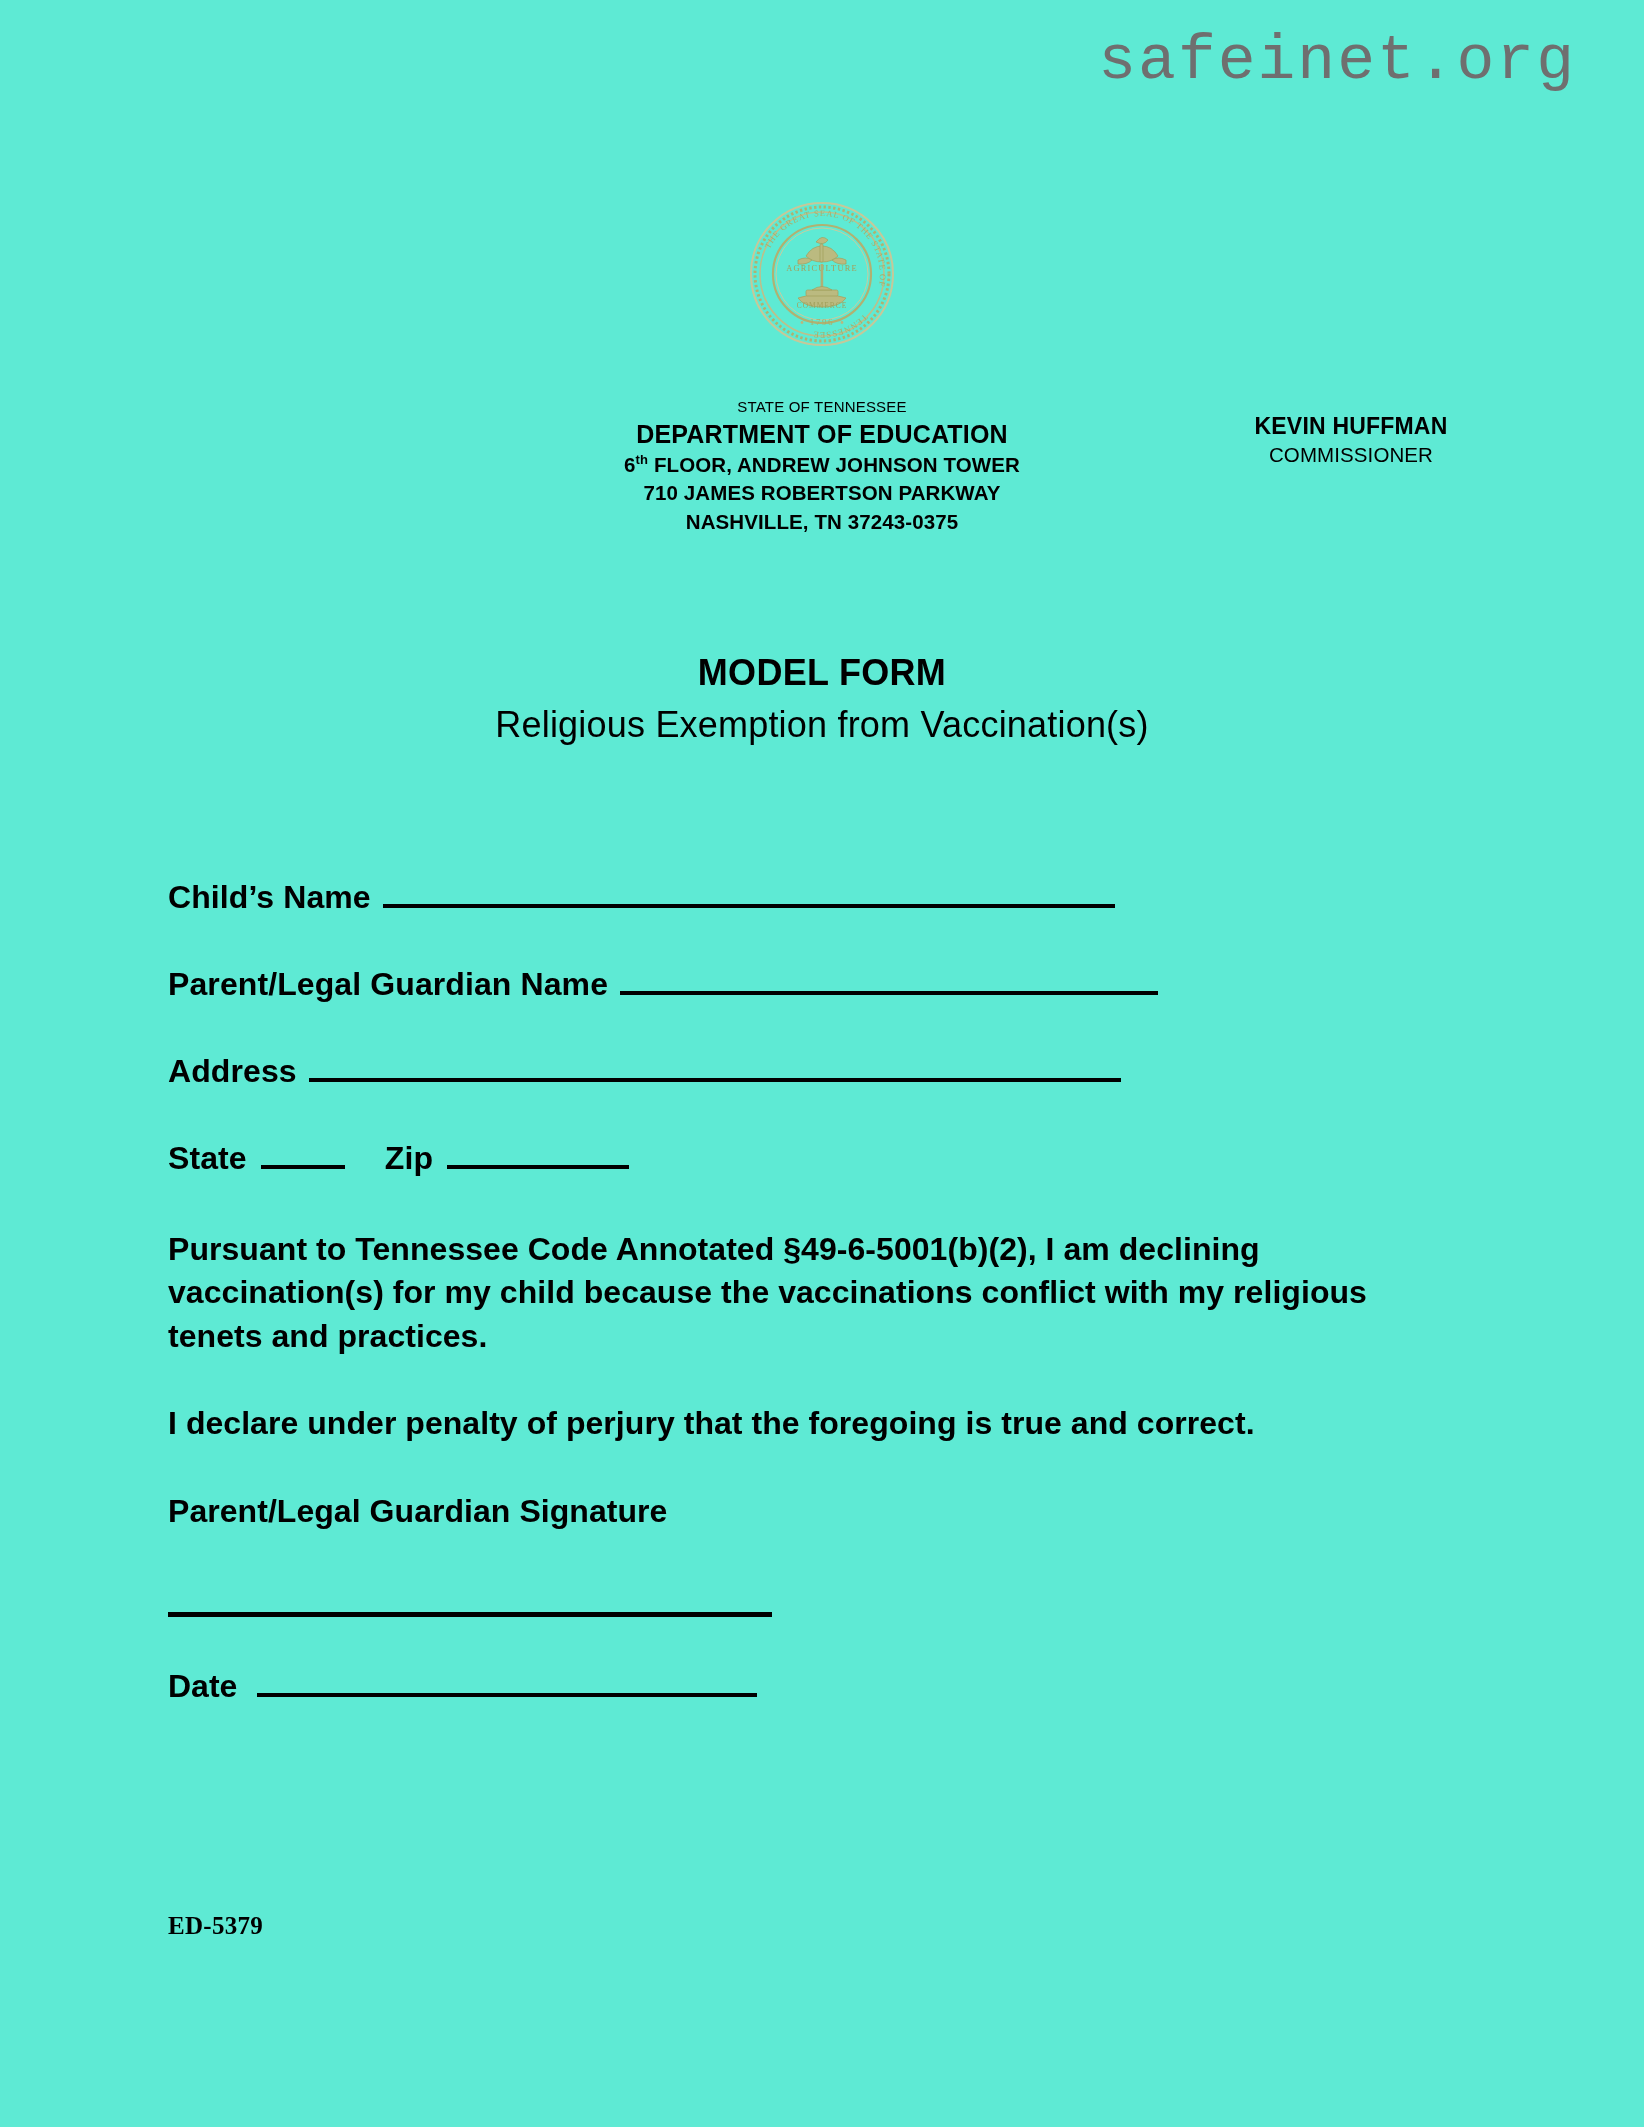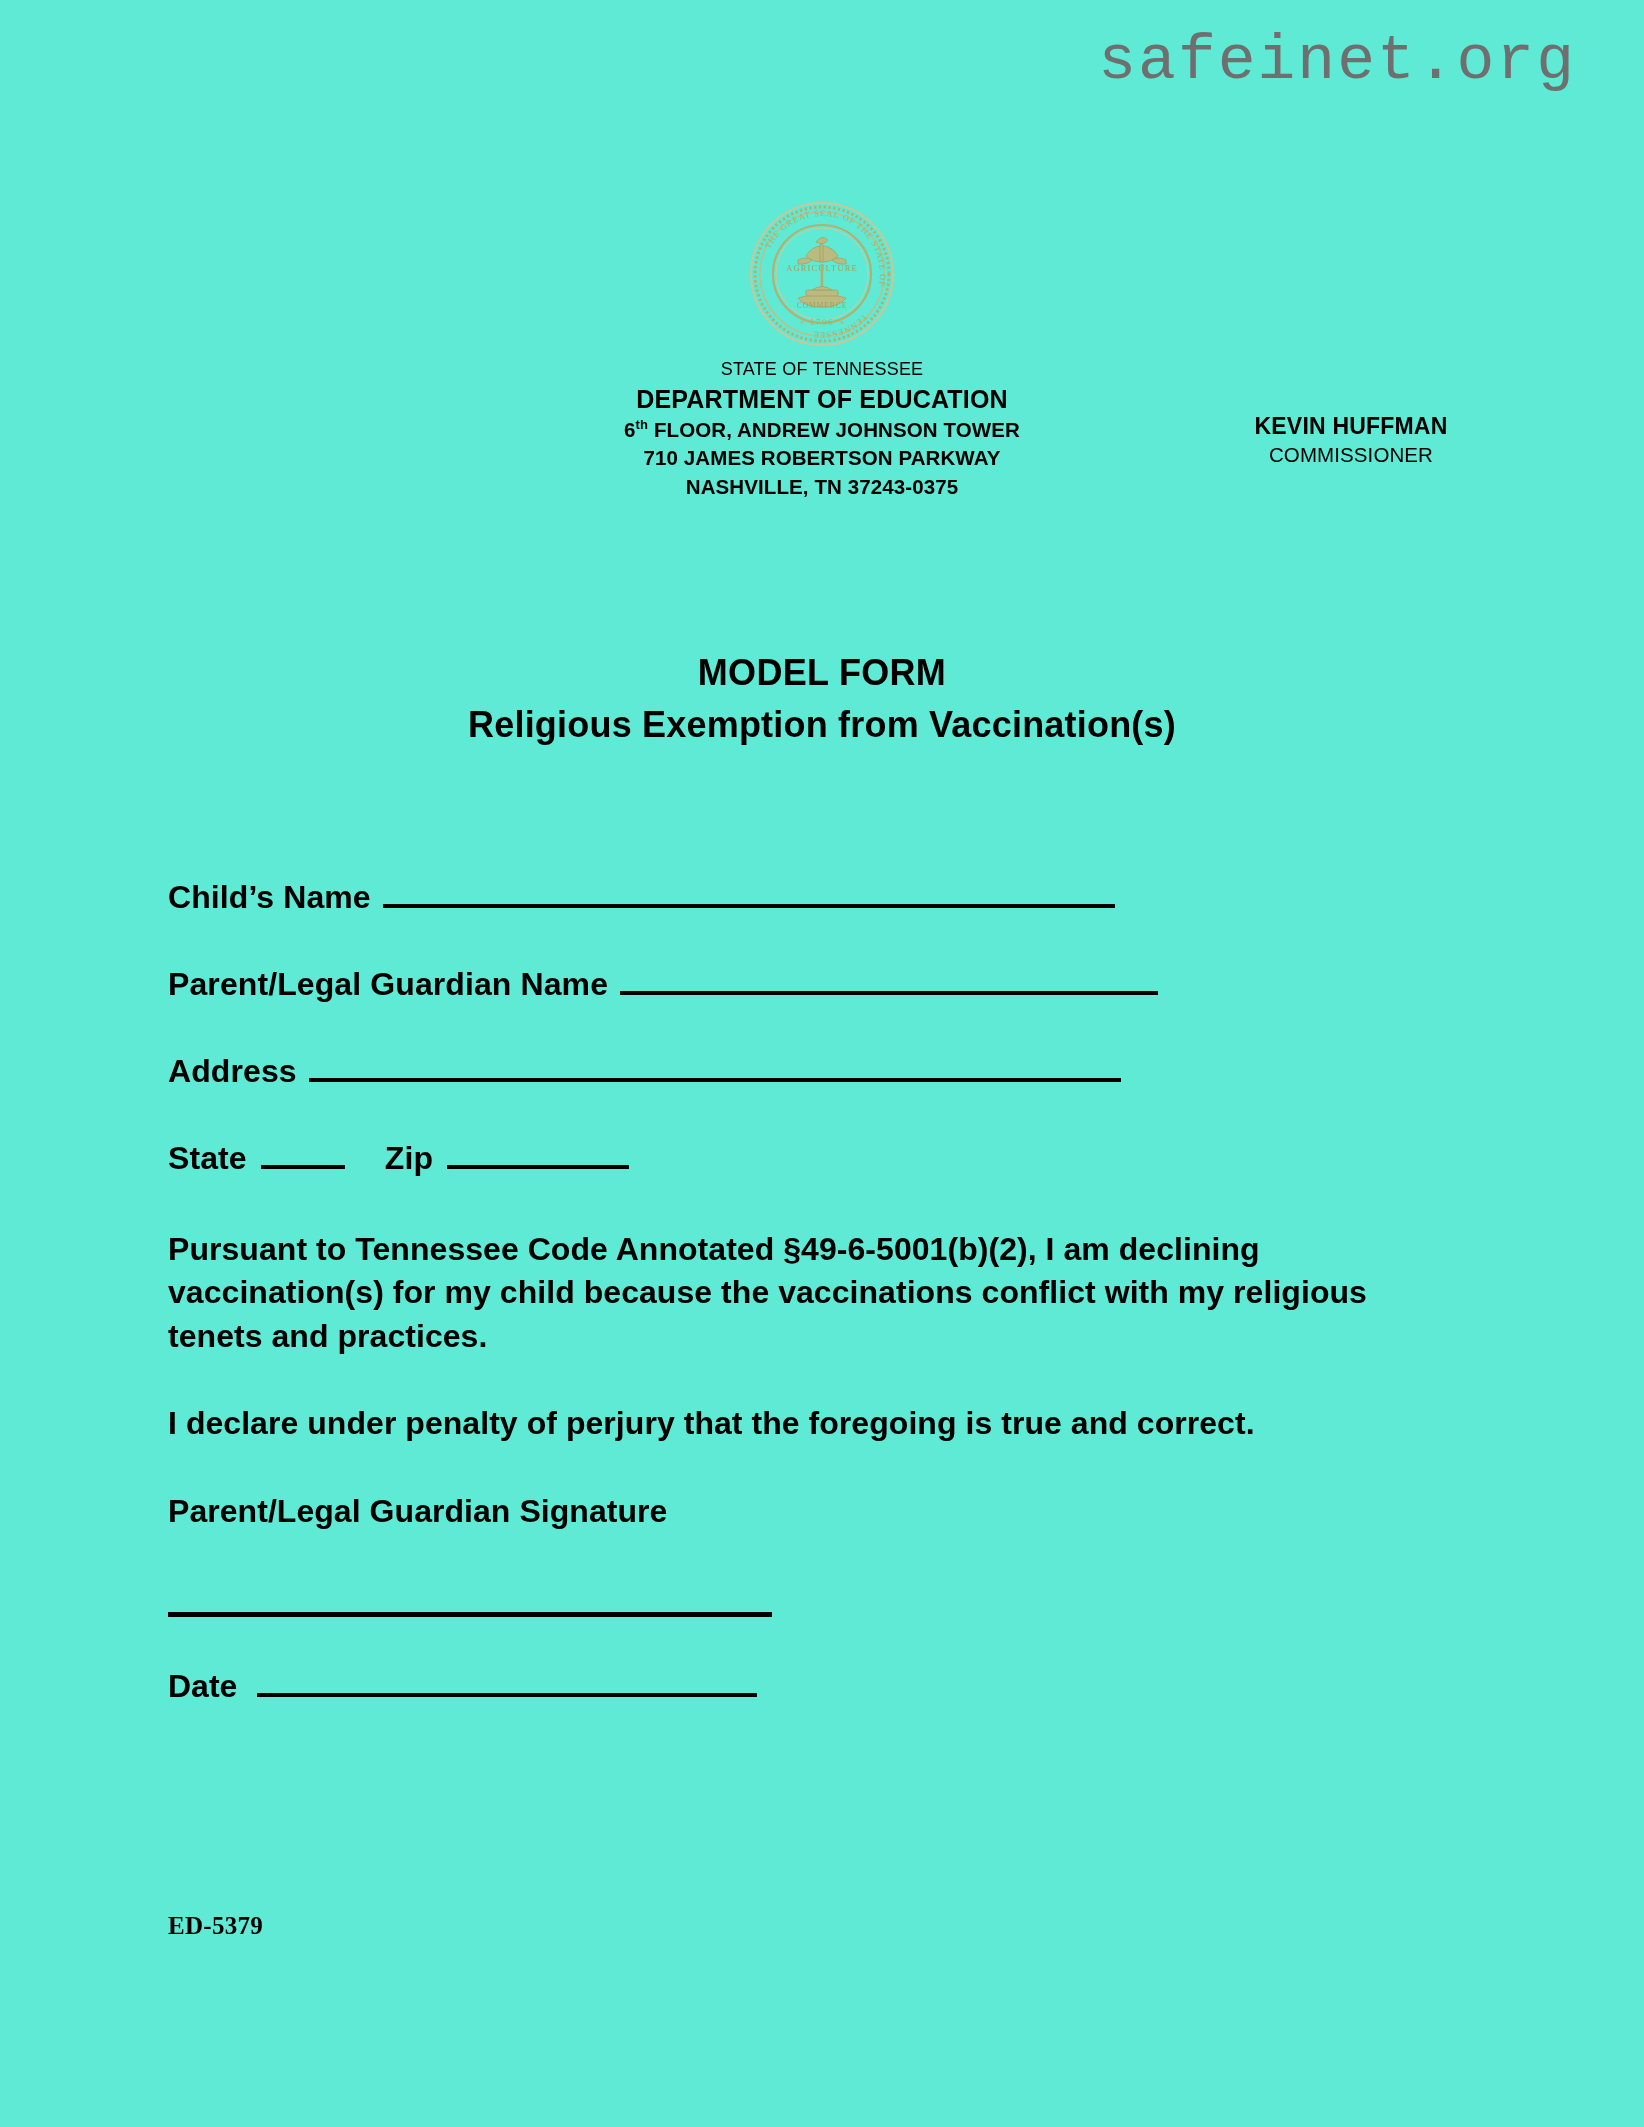--- a/index.html
+++ b/index.html
@@ -58,22 +58,23 @@
     height: 130px;
   }
   .lh-center {
     position: absolute;
     left: 0; right: 0;
     top: 0;
     text-align: center;
     line-height: 1.28;
   }
   .lh-state {
-    font-size: 18px;
+    font-size: 15px;
     letter-spacing: 0.2px;
+    margin-top: 39px;
   }
   .lh-dept {
     font-size: 25px;
     font-weight: bold;
     letter-spacing: 0.2px;
     margin-top: 2px;
   }
   .lh-addr {
     font-size: 20.5px;
     letter-spacing: 0.1px;
@@ -110,21 +111,21 @@
     left: 0; right: 0;
     text-align: center;
   }
   .title-main {
     font-size: 36px;
     font-weight: bold;
     letter-spacing: 0.3px;
   }
   .title-sub {
     font-size: 36px;
-    font-weight: bold;
+    font-weight: normal;
     letter-spacing: 0.2px;
     margin-top: 10px;
   }
 
   
   .body-block {
     position: absolute;
     top: 878px;
     left: 168px;
     width: 1300px;

